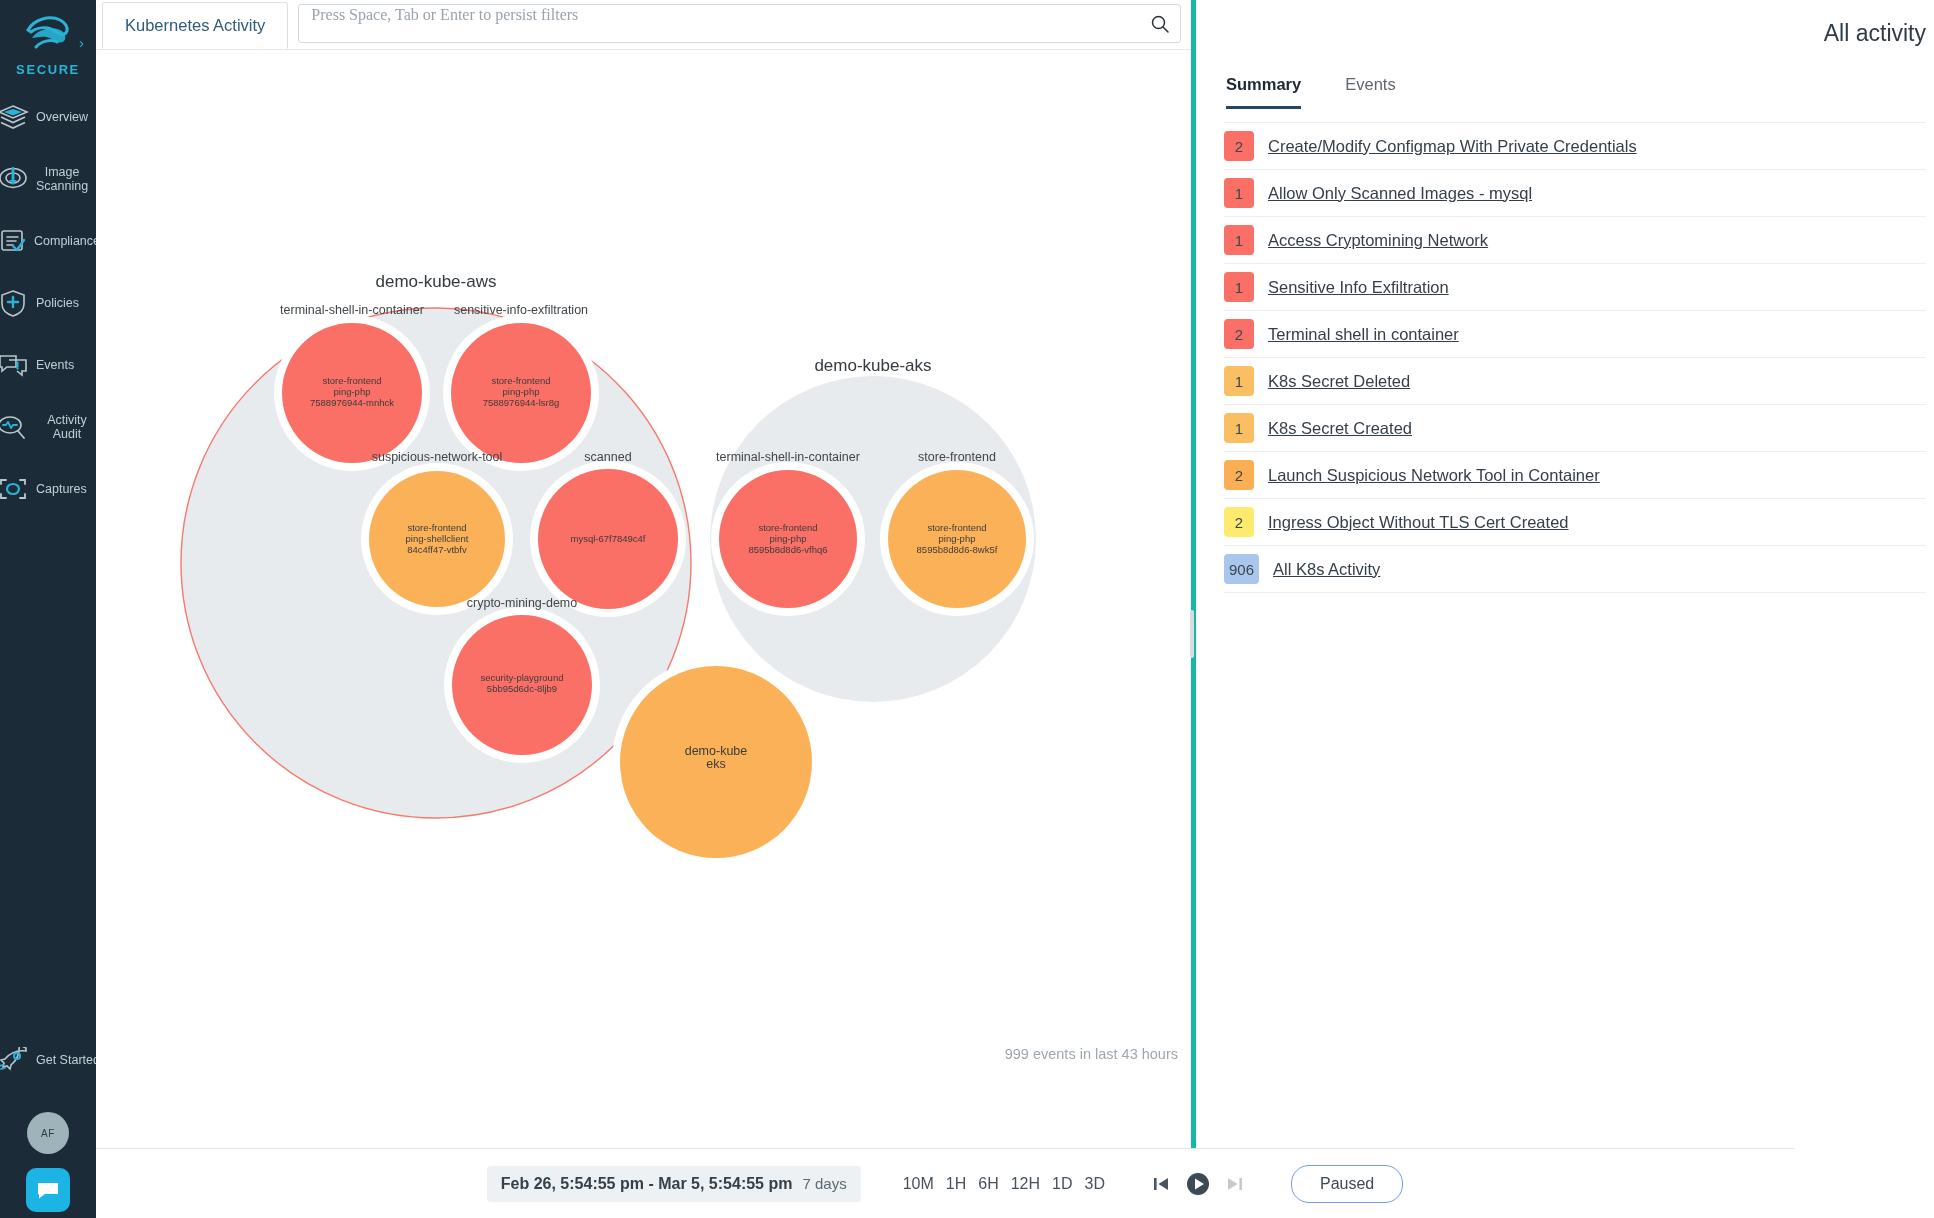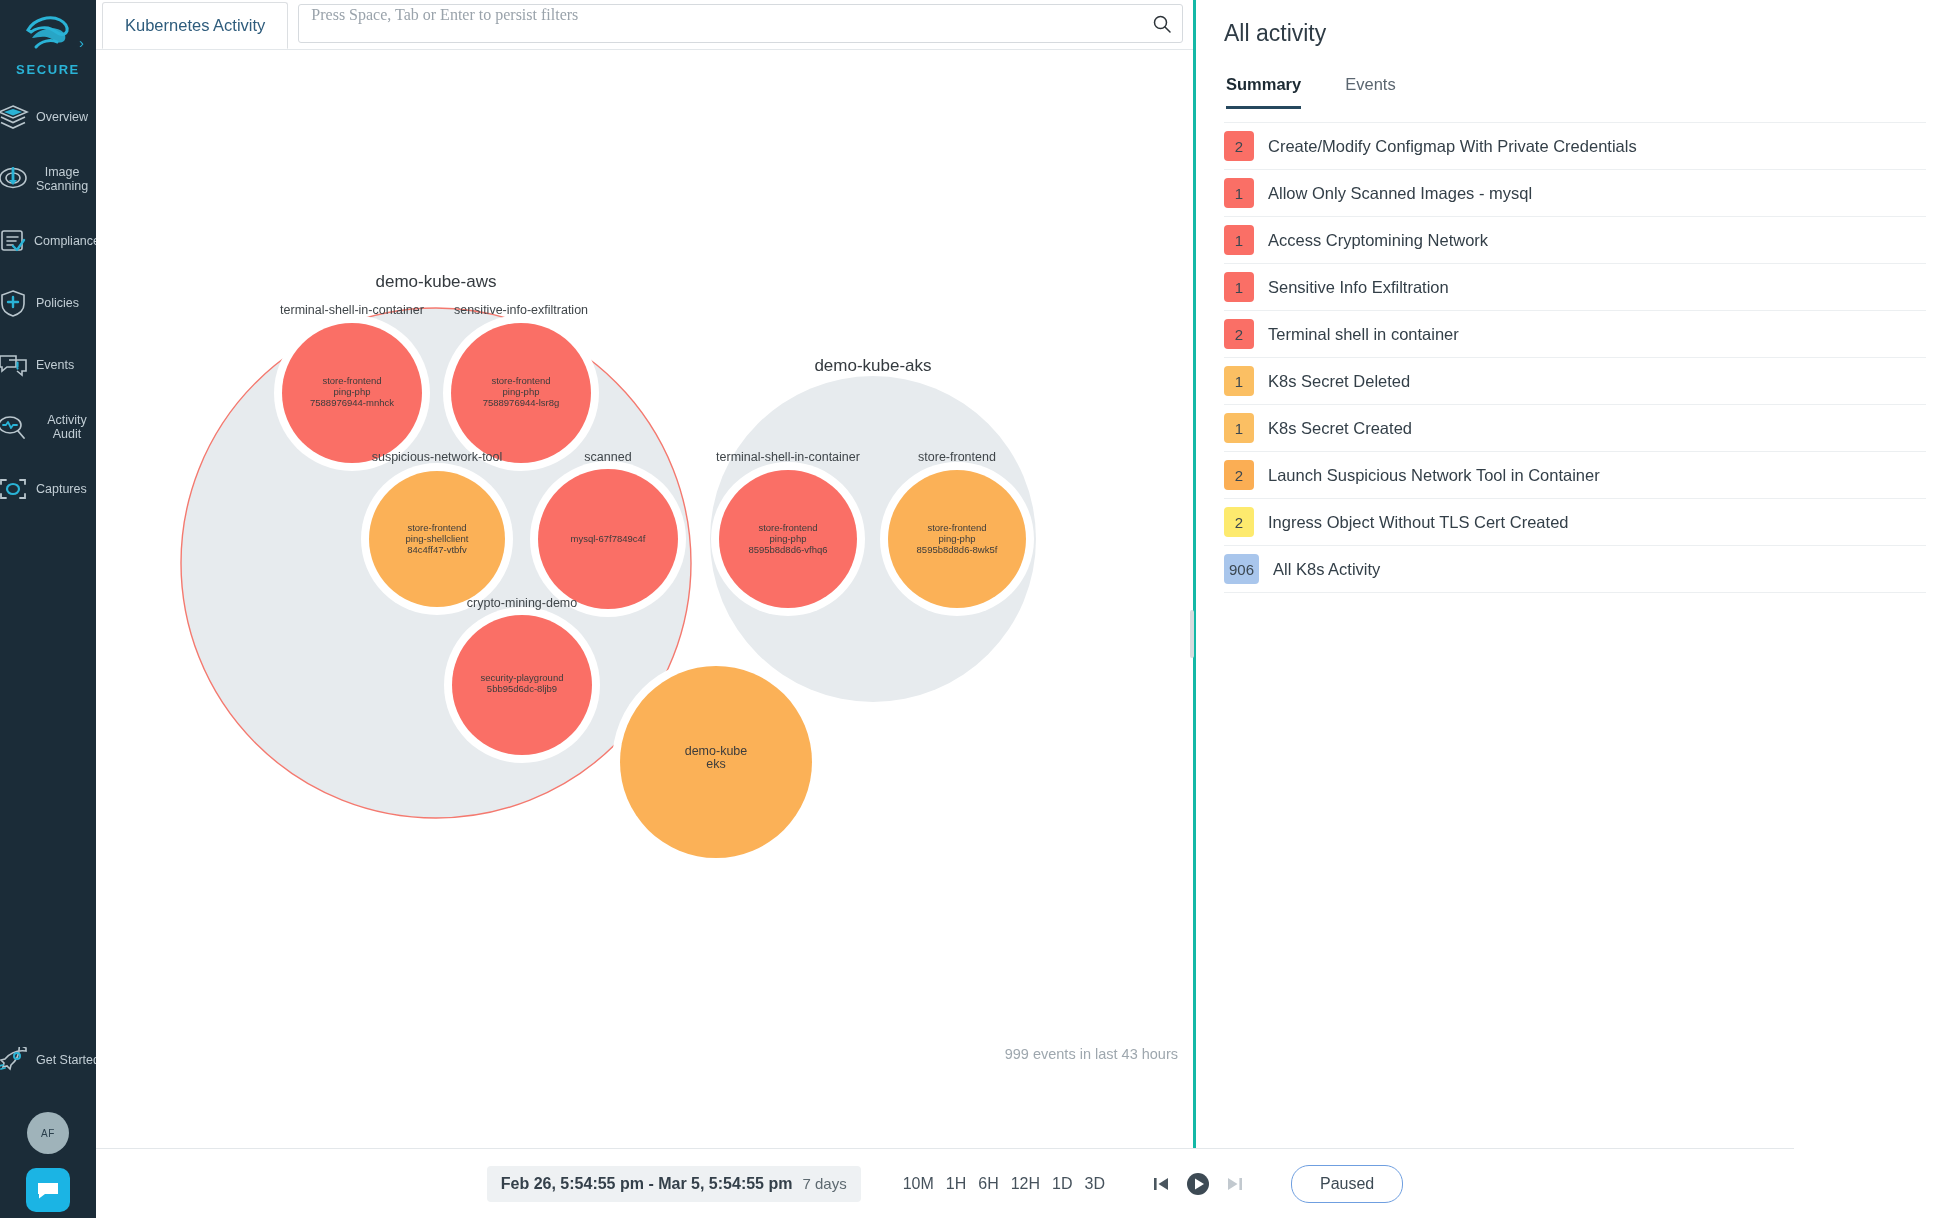--- a/index.html
+++ b/index.html
@@ -49,21 +49,21 @@
     width: 44px; height: 44px; border-radius: 10px;
     background: #1bb4e4; display:flex; align-items:center; justify-content:center;
     margin-bottom: 6px;
   }
 
   
   .main {
     position: relative;
     width: 1100px; flex: 0 0 1100px; height: 1218px;
     background: #ffffff;
-    border-right: 3px solid #14b8a6;
+    border-right: 5px solid #14b8a6;
   }
   .topbar {
     height: 50px; display: flex; align-items: stretch;
     border-bottom: 1px solid #e3e7ea;
     padding: 0 10px 0 4px;
   }
   .tab-chip {
     margin: 2px 0 0 2px;
     padding: 0 22px;
     display: flex; align-items: center;
@@ -101,20 +101,21 @@
   }
   .v-handle {
     position:absolute; right: 2px; top: 560px; width: 4px; height: 48px;
     background: #d8dcdf; border-radius: 2px;
   }
 
   
   .right {
     flex: 1 1 auto; height: 1218px; background: #fff; position: relative;
     padding: 0 8px 1px 28px;
+    text-align: right;
   }
   .right-title {
     font-size: 23px; color: #2f3c46; margin: 20px 0 0 0; font-weight: normal;
   }
   .tabs { display: flex; gap: 44px; margin-top: 28px; padding-left: 2px; }
   .tab {
     font-size: 16.5px; color: #5b6670; padding-bottom: 12px; cursor: pointer;
     border-bottom: 3px solid transparent;
   }
   .tab.active { color: #1c2a33; font-weight: bold; border-bottom-color: #26485e; }
@@ -125,21 +126,21 @@
     border-bottom: 1px solid #eceff1;
     padding: 8px 0;
     margin-top: -1px;
     cursor: pointer;
   }
   .badge {
     min-width: 30px; height: 30px; border-radius: 4px;
     display: flex; align-items: center; justify-content: center;
     font-size: 15px; color: #3b4750; padding: 0 5px;
   }
-  .act-label { font-size: 16.5px; color: #333f48; }
+  .act-label { font-size: 16.5px; color: #333f48; text-decoration: underline; }
 
   
   .bottombar {
     position: absolute; left: 96px; bottom: 0;
     width: 1698px; height: 70px;
     background: #fff; border-top: 1px solid #e3e7ea;
     display: flex; align-items: center; justify-content: center; gap: 0;
   }
   .time-pill {
     background: #eef1f3; border-radius: 4px; padding: 9px 14px;

